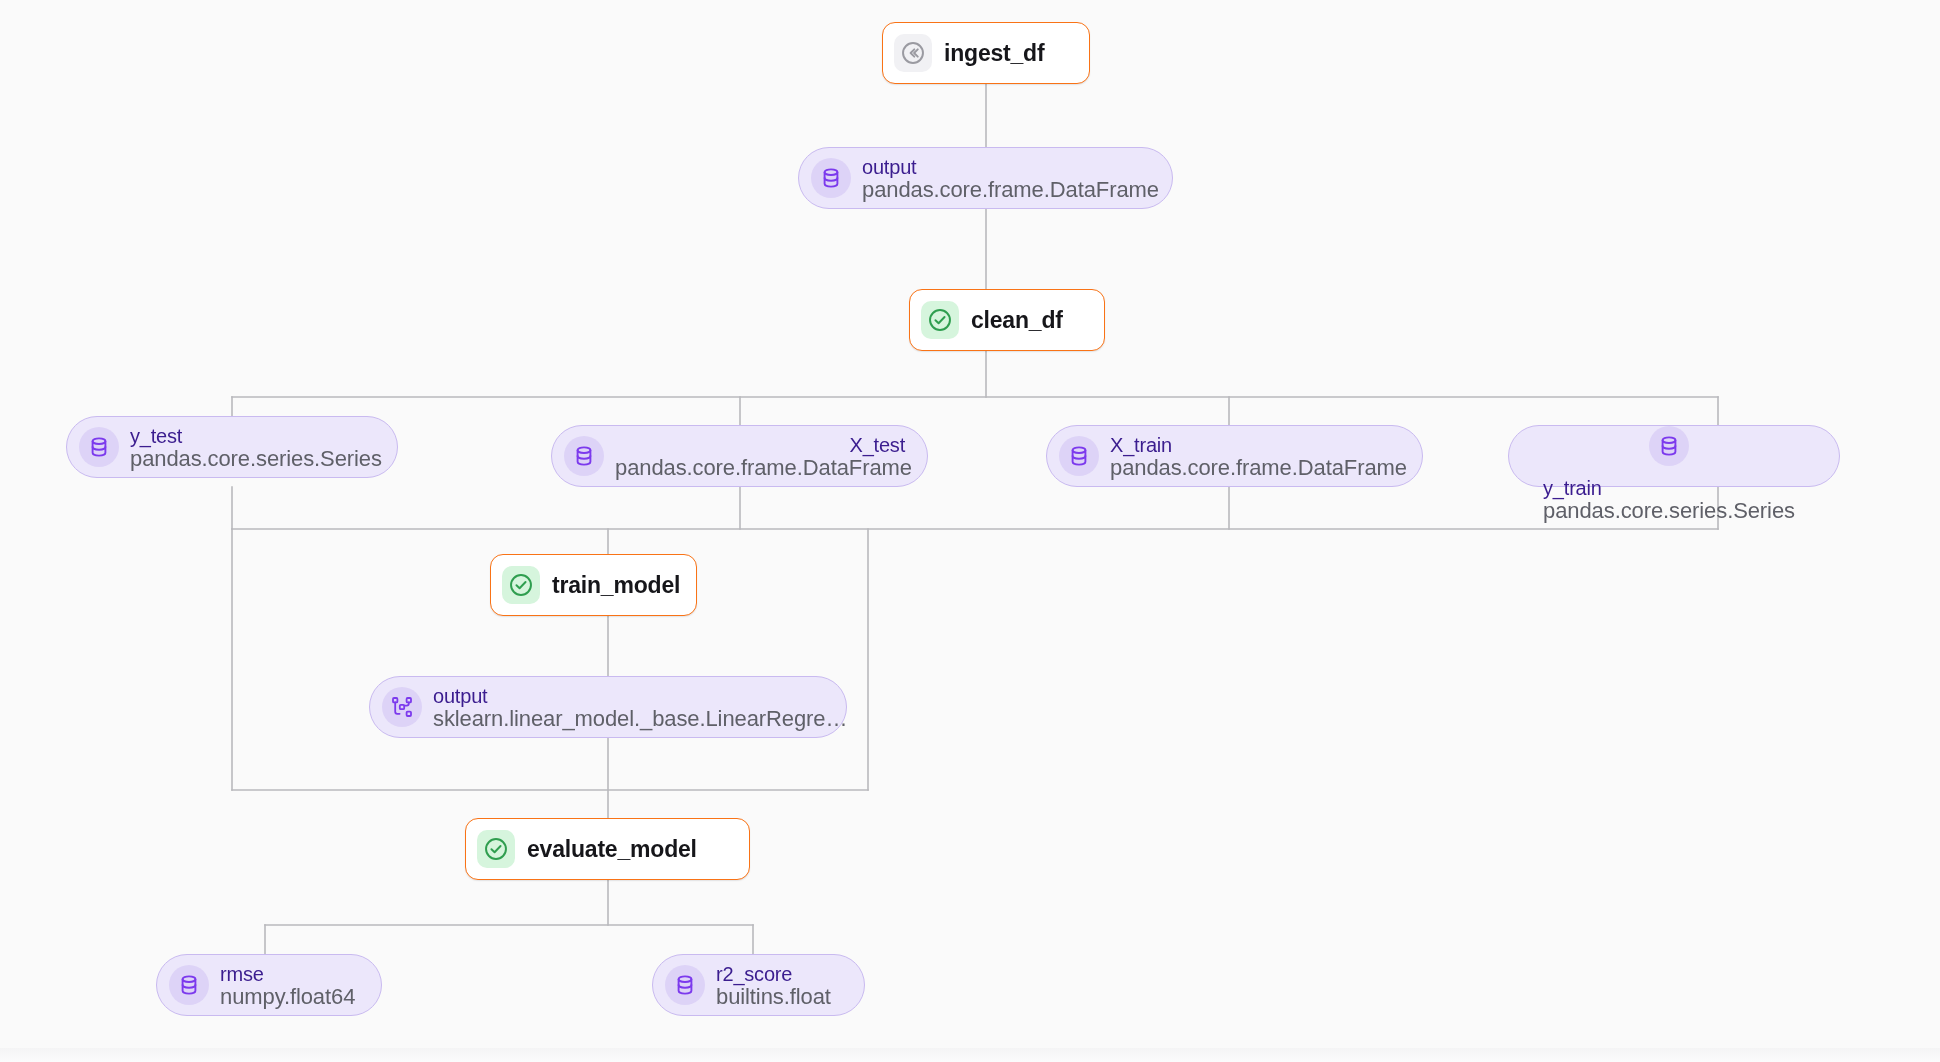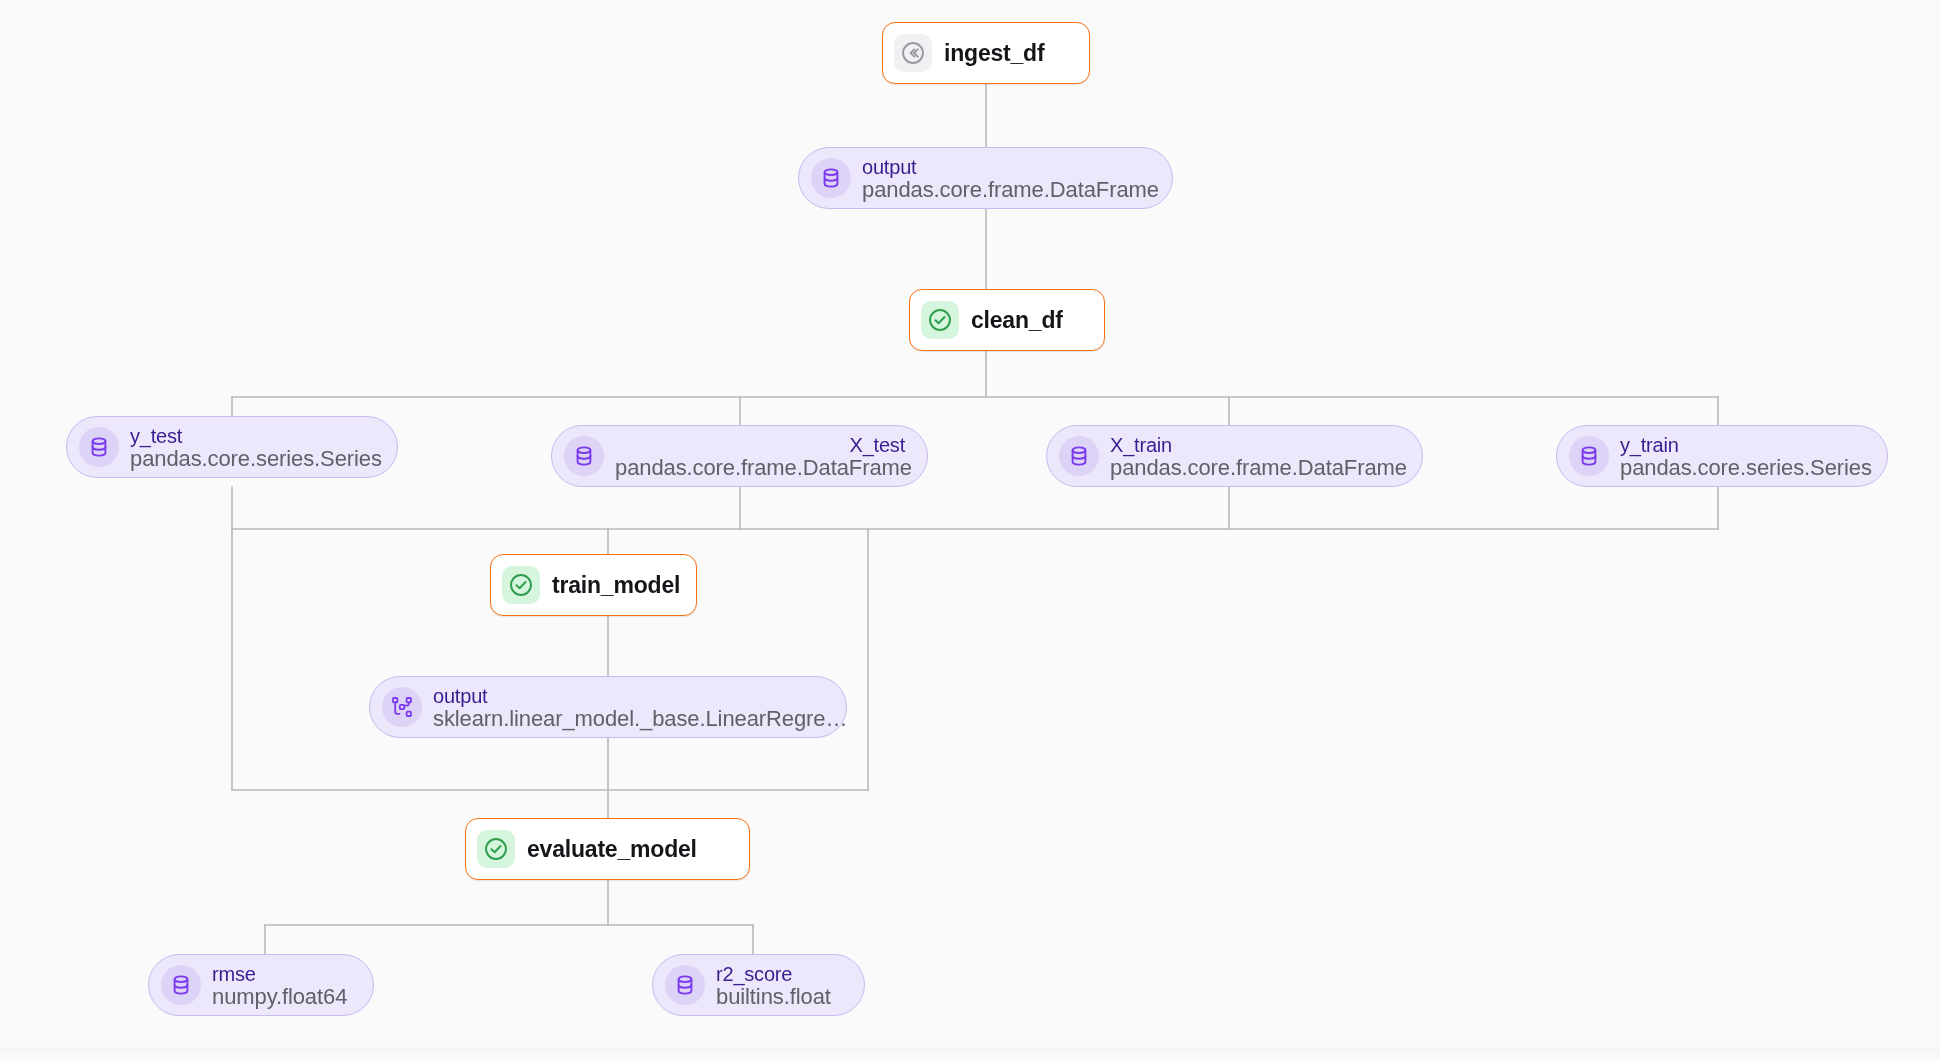--- a/index.html
+++ b/index.html
@@ -233,21 +233,21 @@
         <path d="M5.6 6.2 v11.6 c0 1.55 2.87 2.8 6.4 2.8 s6.4 -1.25 6.4 -2.8 V6.2"></path>
         <path d="M5.6 12 c0 1.55 2.87 2.8 6.4 2.8 s6.4 -1.25 6.4 -2.8"></path>
       </svg>
     </span>
     <span class="artifact-text">
       <span class="artifact-title">X_train</span>
       <span class="artifact-subtitle">pandas.core.frame.DataFrame</span>
     </span>
   </div>
 
-  <div class="node node-artifact" style="left:1556px; top:425px; width:332px;">
+  <div class="node node-artifact" style="left:1508px; top:425px; width:332px;flex-direction:column;">
     <span class="artifact-icon-box">
       <svg width="24" height="24" viewBox="0 0 24 24" fill="none" stroke="#7c3aed" stroke-width="1.9" stroke-linecap="round" stroke-linejoin="round">
         <ellipse cx="12" cy="6.2" rx="6.4" ry="2.8"></ellipse>
         <path d="M5.6 6.2 v11.6 c0 1.55 2.87 2.8 6.4 2.8 s6.4 -1.25 6.4 -2.8 V6.2"></path>
         <path d="M5.6 12 c0 1.55 2.87 2.8 6.4 2.8 s6.4 -1.25 6.4 -2.8"></path>
       </svg>
     </span>
     <span class="artifact-text">
       <span class="artifact-title">y_train</span>
       <span class="artifact-subtitle">pandas.core.series.Series</span>
@@ -284,21 +284,21 @@
   <div class="node node-step" style="left:465px; top:818px; width:285px;">
     <span class="step-icon-box">
       <svg width="26" height="26" viewBox="0 0 24 24" fill="none" stroke="#2f9e4f" stroke-width="1.8" stroke-linecap="round" stroke-linejoin="round">
         <circle cx="12" cy="12" r="9.2"></circle>
         <polyline points="7.8,12.2 10.7,15 16.2,9.2"></polyline>
       </svg>
     </span>
     <span class="step-label">evaluate_model</span>
   </div>
 
-  <div class="node node-artifact" style="left:148px; top:954px; width:226px;">
+  <div class="node node-artifact" style="left:156px; top:954px; width:226px;">
     <span class="artifact-icon-box">
       <svg width="24" height="24" viewBox="0 0 24 24" fill="none" stroke="#7c3aed" stroke-width="1.9" stroke-linecap="round" stroke-linejoin="round">
         <ellipse cx="12" cy="6.2" rx="6.4" ry="2.8"></ellipse>
         <path d="M5.6 6.2 v11.6 c0 1.55 2.87 2.8 6.4 2.8 s6.4 -1.25 6.4 -2.8 V6.2"></path>
         <path d="M5.6 12 c0 1.55 2.87 2.8 6.4 2.8 s6.4 -1.25 6.4 -2.8"></path>
       </svg>
     </span>
     <span class="artifact-text">
       <span class="artifact-title">rmse</span>
       <span class="artifact-subtitle">numpy.float64</span>

